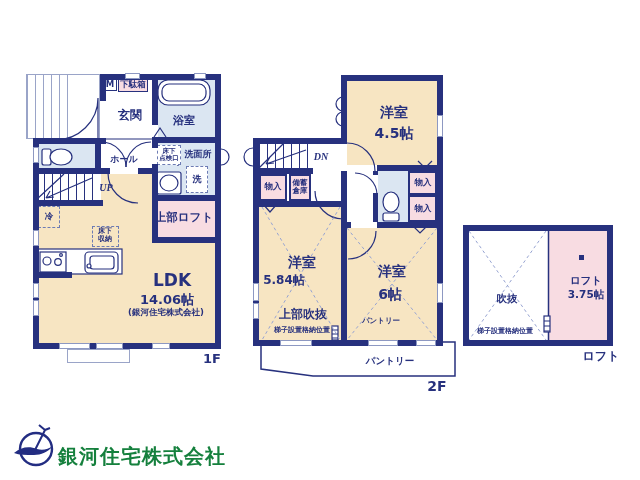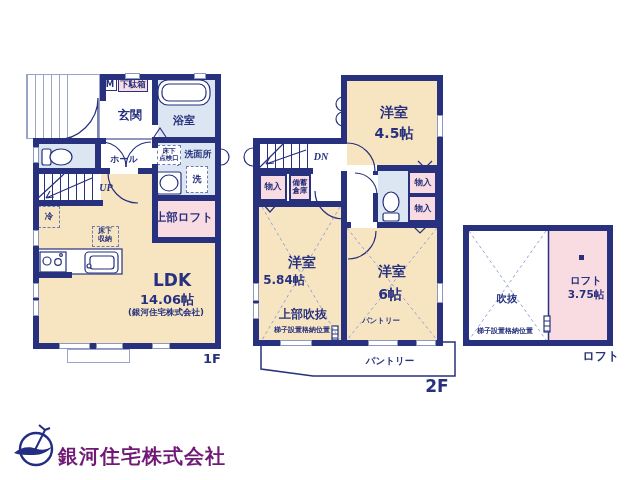--- a/index.html
+++ b/index.html
@@ -14,21 +14,21 @@
   .lb{position:absolute;transform:translate(-50%,-50%);color:#27317e;font-weight:bold;
       white-space:nowrap;text-align:center;line-height:1.12;}
   .it{font-family:Liberation Serif, serif;font-style:italic;}
   .dash{position:absolute;border:1px dashed #6d7cb4;box-sizing:border-box;}
   .solidbox{position:absolute;border:1px solid #27317e;box-sizing:border-box;background:#fff;}
   .closet{position:absolute;border:2px solid #27317e;box-sizing:border-box;background:#f8dce2;}
   .treads{position:absolute;background:repeating-linear-gradient(to right,#27317e 0 1px,transparent 1px 8px);}
   .treads-lt{position:absolute;background:repeating-linear-gradient(to right,#9aa4c8 0 1px,transparent 1px 8px);}
   .outline-lt{position:absolute;border:1px solid #9aa4c8;box-sizing:border-box;}
   svg.overlay{position:absolute;left:0;top:0;pointer-events:none;}
-  #company{position:absolute;color:#701a75;font-weight:bold;font-size:20px;letter-spacing:1px;}
+  #company{position:absolute;color:#15803d;font-weight:bold;font-size:20px;letter-spacing:1px;}
   #loft-sq{position:absolute;width:5px;height:5px;background:#27317e;}
 </style>
 </head>
 <body>
 
 <div id="canvas">
 
   <div class="room blue" style="left:39px;top:144px;width:56px;height:24px;"></div>
   <div class="room blue" style="left:158px;top:80px;width:57px;height:57px;"></div>
   <div class="room blue" style="left:158px;top:143px;width:57px;height:52px;"></div>
@@ -149,21 +149,21 @@
   <div class="lb" style="left:423px;top:183px;font-size:8.5px;">物入</div>
   <div class="lb" style="left:423px;top:209px;font-size:8.5px;">物入</div>
   <div class="lb" style="left:302px;top:263px;font-size:14px;">洋室</div>
   <div class="lb" style="left:284px;top:281px;font-size:12px;">5.84帖</div>
   <div class="lb" style="left:303px;top:315px;font-size:12px;">上部吹抜</div>
   <div class="lb" style="left:302px;top:331px;font-size:7px;">梯子設置格納位置</div>
   <div class="lb" style="left:392px;top:272px;font-size:14px;">洋室</div>
   <div class="lb" style="left:390px;top:295px;font-size:14px;">6帖</div>
   <div class="lb" style="left:381px;top:321px;font-size:7.5px;">パントリー</div>
   <div class="lb" style="left:390px;top:361px;font-size:9.5px;">パントリー</div>
-  <div class="lb" style="left:437px;top:387px;font-size:17px;">2F</div>
+  <div class="lb" style="left:437px;top:387px;font-size:14px;">2F</div>
 
   <div class="lb" style="left:507px;top:299px;font-size:10.5px;">吹抜</div>
   <div class="lb" style="left:505px;top:332px;font-size:7px;">梯子設置格納位置</div>
   <div class="lb" style="left:586px;top:281px;font-size:10.5px;">ロフト</div>
   <div class="lb" style="left:586px;top:295px;font-size:10.5px;">3.75帖</div>
   <div class="lb" style="left:601px;top:357px;font-size:12px;">ロフト</div>
 
   <svg width="48" height="48" viewBox="0 0 48 48" style="position:absolute;left:12px;top:422px;">
     <circle cx="24" cy="27" r="16" stroke="#232d82" stroke-width="2.4" fill="none"></circle>
     <path d="M2 31 C9 25 17 24 25 27 C31 29 36 27 41 24 C36 30 29 33 22 33 C14 33 7 33 2 31 Z" fill="#232d82"></path>

